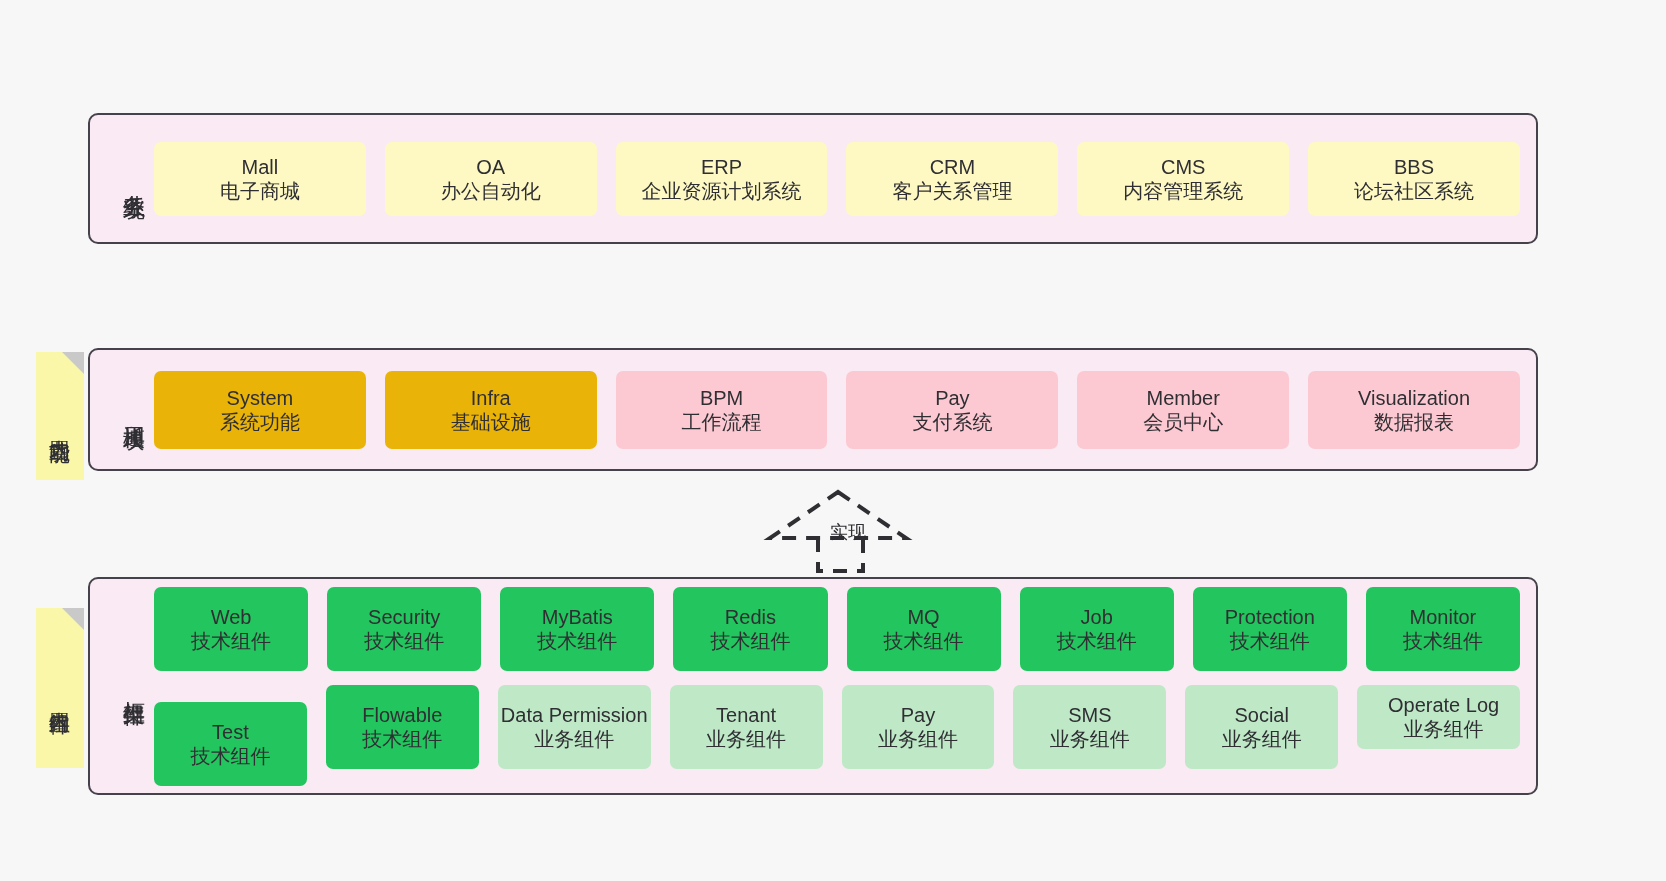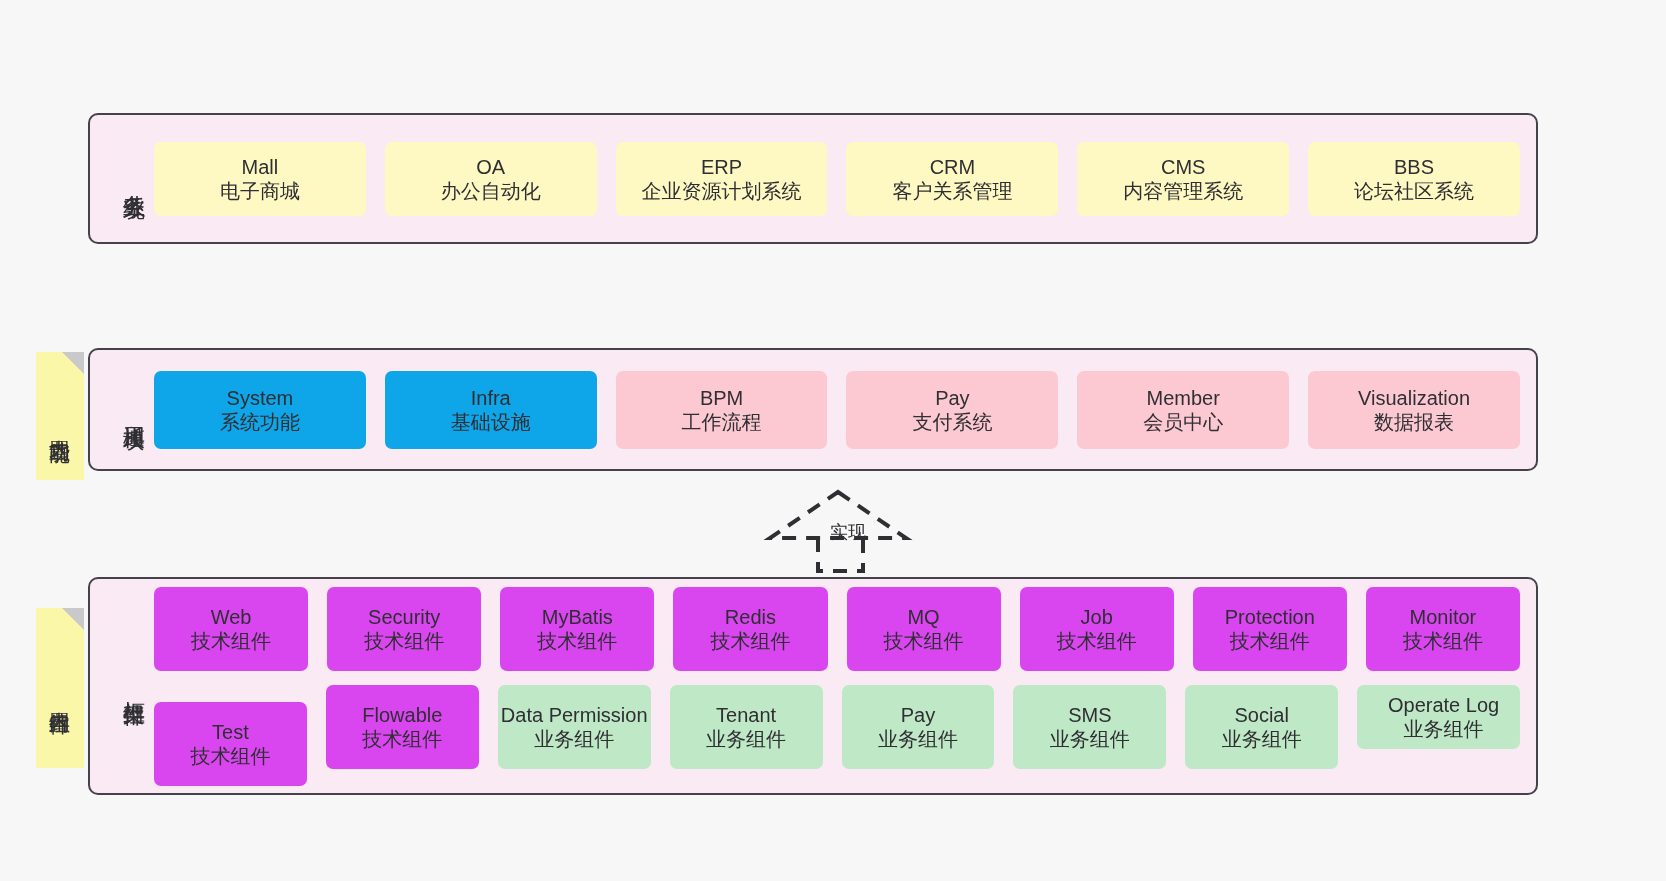--- a/index.html
+++ b/index.html
@@ -62,23 +62,23 @@
     color:#2f2f33;
     box-sizing:border-box;
     padding:4px 2px;
   }
   .cell .l1{white-space:nowrap;}
   .cell .l2{white-space:nowrap;}
   .cell.wrap .l1{white-space:normal;}
 
   
   .c-blue{background:#fef9c3;}
-  .c-red{background:#0ea5e9;}
+  .c-red{background:#eab308;}
   .c-pink{background:#fcc9d2;}
-  .c-green{background:#d946ef;}
+  .c-green{background:#22c55e;}
   .c-lgreen{background:#bfe8c7;}
 
   
   .note{
     position:absolute;
     background:#fbf7a8;
     font-size:21px;
     line-height:1.1;
     color:#2f2f33;
     display:flex;

